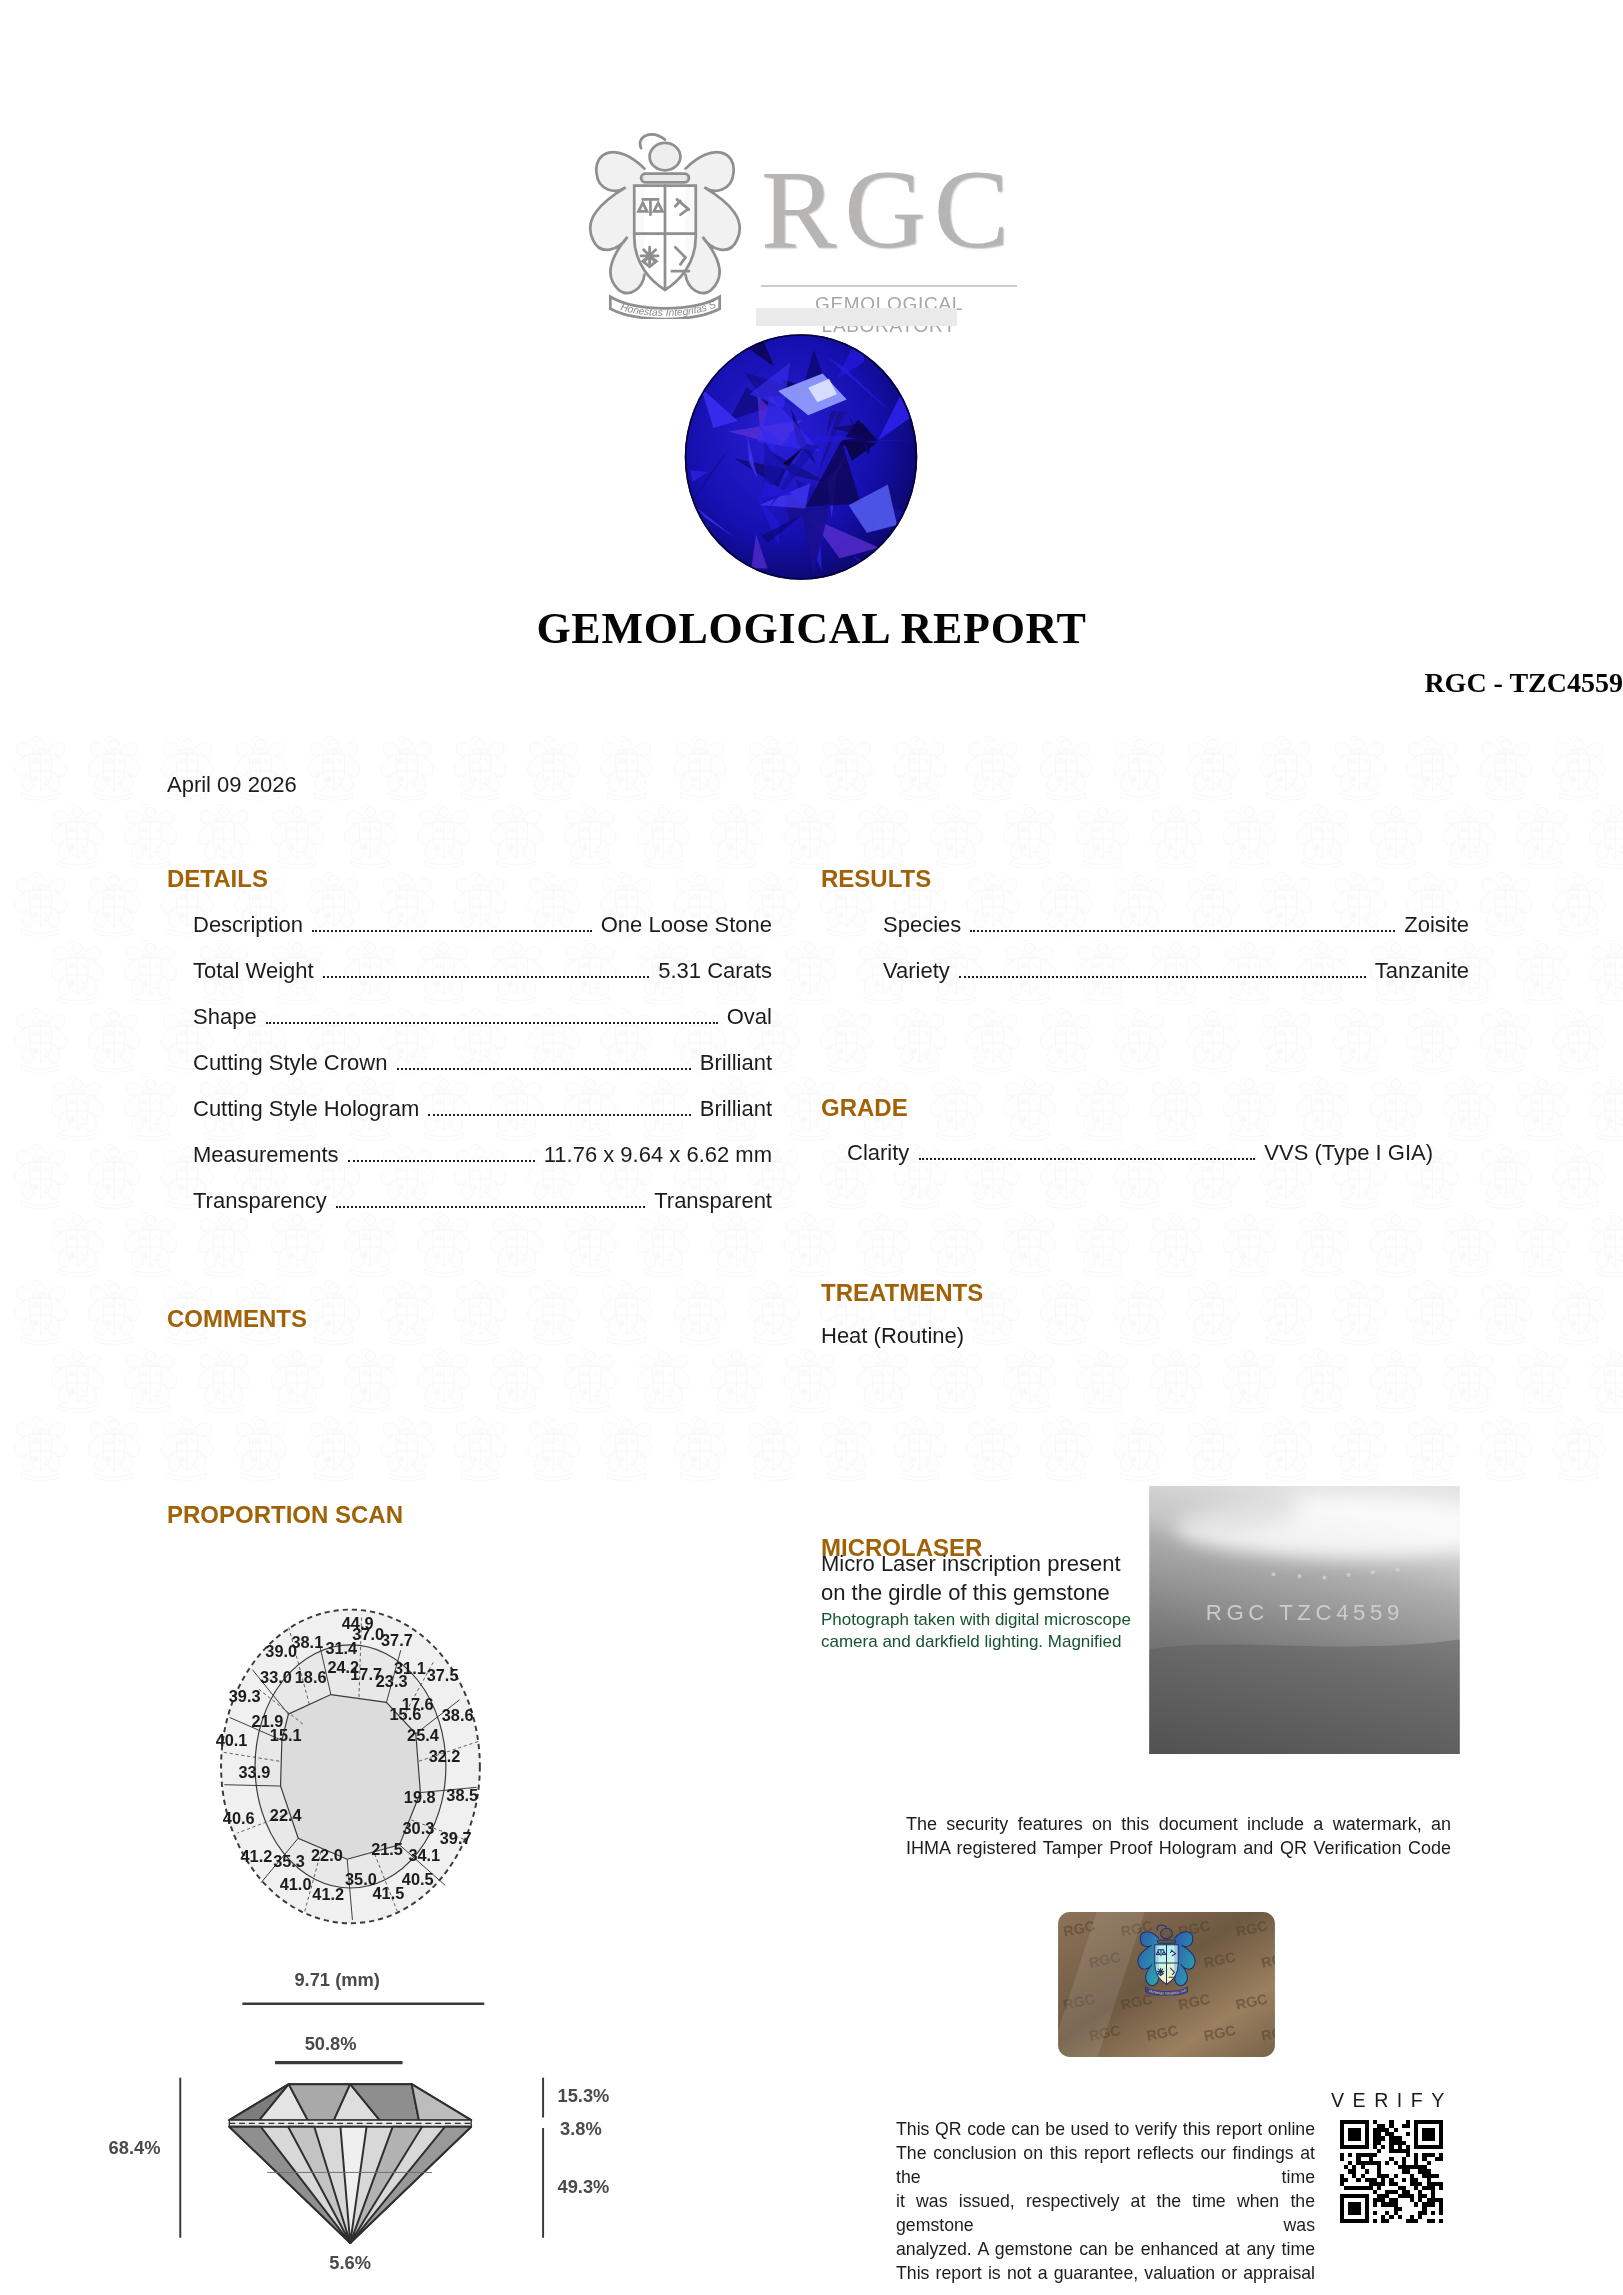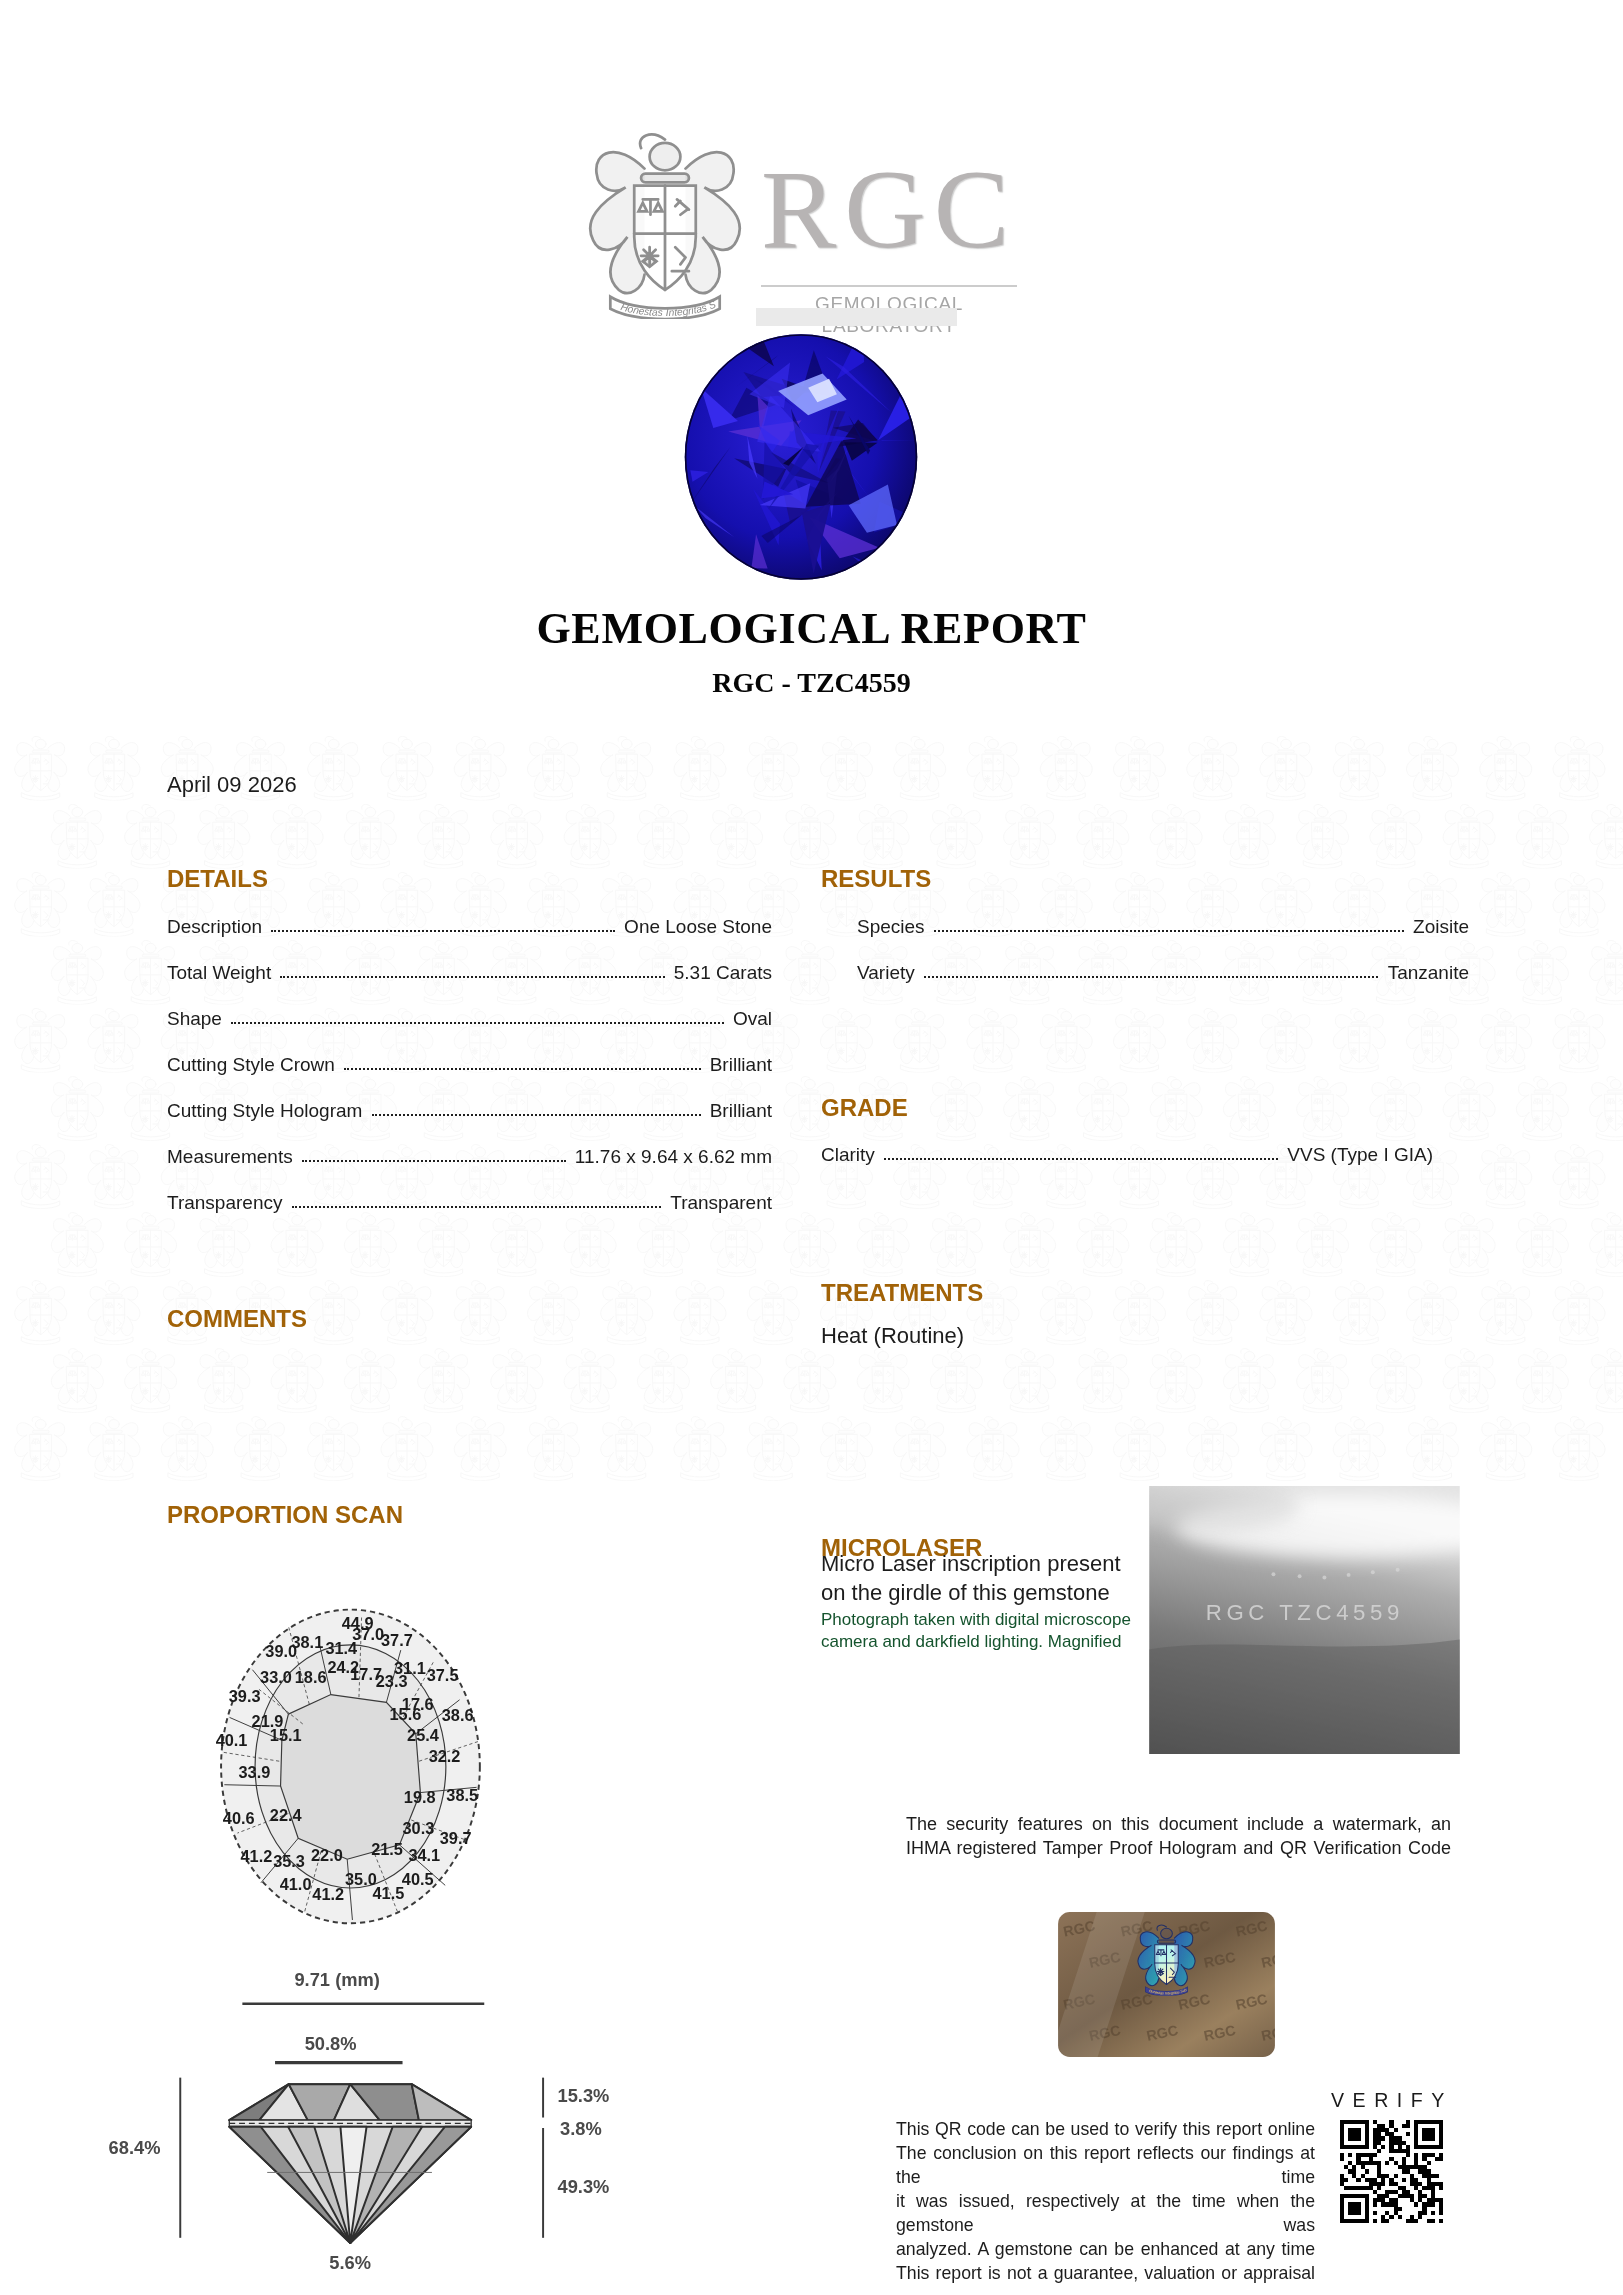--- a/index.html
+++ b/index.html
@@ -11,39 +11,39 @@
   #logo-text-block{left:761px;top:135px;width:256px;text-align:center;}
   .rgc-word{font-family:"Liberation Serif",serif;font-size:113px;line-height:147px;
             color:#b7b4b4;letter-spacing:7.9px;text-shadow:1.3px 1.3px 1.3px rgba(110,110,110,.35);}
   .rgc-rule{height:2px;background:#cccccc;margin:2.6px 0 6.5px 0;}
   .lab-sub{font-size:19px;letter-spacing:0.7px;color:#a6a6a6;}
   #photo-strip{left:756px;top:308px;width:201px;height:18.3px;background:#eaeaea;}
   #gem{left:680px;top:329px;width:242px;height:256px;}
   
   #report-title{left:0;top:603px;width:1623px;text-align:center;
       font-family:"Liberation Serif",serif;font-weight:bold;font-size:44px;letter-spacing:0.7px;color:#050505;}
-  #report-number{left:0;top:667px;width:1623px;text-align:center;
+  #report-number{left:0;top:667px;width:1623px;text-align:right;
       font-family:"Liberation Serif",serif;font-weight:bold;font-size:28px;color:#050505;}
   #report-date{left:167px;top:772px;font-size:22px;}
   
   .sec-head{font-size:24px;font-weight:bold;color:#a16207;}
   #details-head{left:167px;top:865px;}
   #results-head{left:821px;top:865px;}
   #grade-head{left:821px;top:1094px;}
   #comments-head{left:167px;top:1305px;}
   #treatments-head{left:821px;top:1279px;}
   #treatments-value{left:821px;top:1323px;font-size:22px;}
   #propscan-head{left:167px;top:1501px;}
   #microlaser-head{left:821px;top:1501px;margin-top:33px;}
   
   .rows{display:block;}
   #details-rows{left:167px;top:909px;width:605px;}
   #results-rows{left:857px;top:909px;width:612px;}
   #grade-rows{left:821px;top:1137px;width:612px;}
-  .field-row{display:flex;align-items:flex-end;height:29px;margin-bottom:17px;font-size:19px;}
+  .field-row{display:flex;align-items:flex-end;height:29px;margin-bottom:17px;font-size:22px;margin-left:26px;}
   .f-label{white-space:nowrap;}
   .f-leader{flex:1 1 auto;border-bottom:2.2px dotted #1f1f1f;margin:0 9.2px 5.9px 9.2px;min-width:19.6px;}
   .f-value{white-space:nowrap;}
   
   #microlaser-lines{left:821px;top:1549px;font-size:22px;line-height:29px;}
   #microlaser-note{left:821px;top:1609px;font-size:17px;line-height:22px;color:#14532d;}
   #microlaser-photo{left:1149px;top:1486px;width:311px;height:268px;}
   
   #topview{left:190px;top:1590px;width:334px;height:379px;}
   #profile{left:92px;top:1963px;width:523px;height:311px;}

